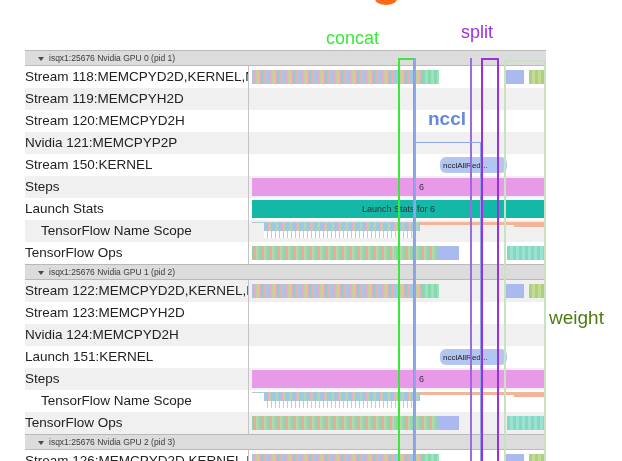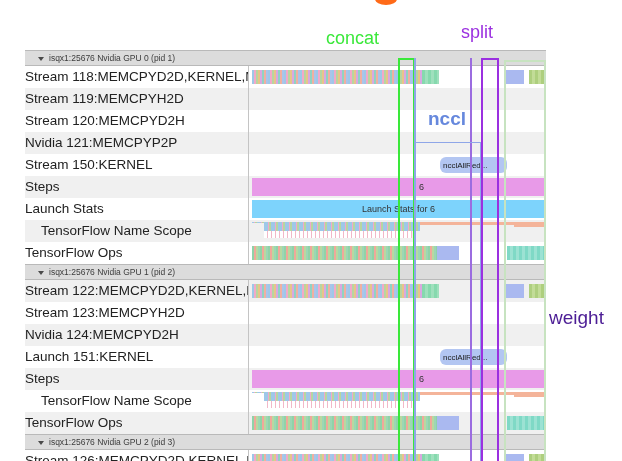--- a/index.html
+++ b/index.html
@@ -4,21 +4,21 @@
 <style>
   html,body{margin:0;padding:0;background:#ffffff;}
   body{width:622px;height:461px;position:relative;overflow:hidden;
        font-family:"Liberation Sans","DejaVu Sans",sans-serif;}
 
   
   .anno-label{position:absolute;font-size:18px;font-weight:400;white-space:nowrap;}
   #anno-concat{left:326px;top:28px;color:#3ae83a;}
   #anno-split{left:461px;top:22px;color:#9b30e0;}
   #anno-nccl{left:428px;top:108px;color:#6688dd;font-size:19px;font-weight:bold;}
-  #anno-weight{left:549px;top:306px;color:#4c1d95;font-size:19px;line-height:24px;}
+  #anno-weight{left:549px;top:306px;color:#4d7c0f;font-size:19px;line-height:24px;}
   .orange-blob{position:absolute;left:375px;top:-7px;width:22px;height:12px;
                background:#ff6a18;border-radius:50%;}
 
   
   #trace{position:absolute;left:25px;top:50px;width:521px;height:411px;overflow:hidden;}
   .grp{position:relative;height:16px;background:#dcdcdc;border-top:1px solid #b9b9b9;
        border-bottom:1px solid #b9b9b9;box-sizing:border-box;}
   .grp .tri{position:absolute;left:14px;top:5px;width:0;height:0;
             border-left:4px solid #4a4a4a;border-top:3px solid transparent;
             border-bottom:3px solid transparent;transform:rotate(90deg);}
@@ -45,21 +45,21 @@
   .b-blue{background:#aab9f0;}
   .b-mixed{background:repeating-linear-gradient(90deg,
       #8fd3a8 0 2px,#f0a89a 2px 4px,#b7d9a0 4px 6px,#9dd6b4 6px 8px);}
   .b-ns{background:repeating-linear-gradient(90deg,
       #9ec8e8 0 2px,#f2a9c8 2px 3px,#b7d6a0 3px 5px,#9ec8e8 5px 7px);}
   .b-nspink{background:repeating-linear-gradient(90deg,
       #ffffff 0 3px,#f2b8c8 3px 4px);}
   .b-salmon{background:#f4b49a;}
   .bar-full{position:absolute;left:0;right:0;top:2px;height:18px;}
   .b-magenta{background:#e89ae8;}
-  .b-tan{background:#7dd3fc;}
+  .b-tan{background:#14b8a6;}
   .bartxt{position:absolute;top:0;left:0;right:0;height:100%;
           font-size:9px;color:#333;display:flex;align-items:center;justify-content:center;}
   .nccl-box{position:absolute;top:3px;height:16px;background:#b3c6f2;
             font-size:8px;color:#1a1a1a;display:flex;align-items:center;padding-left:3px;
             box-sizing:border-box;overflow:hidden;border-radius:6px;}
 
   
   #overlay{position:absolute;left:0;top:0;width:622px;height:461px;pointer-events:none;}
   .vrect{position:absolute;box-sizing:border-box;}
   #rect-concat{left:398px;top:58px;width:17px;height:403px;border:2.5px solid #3ae83a;border-bottom:none;}

